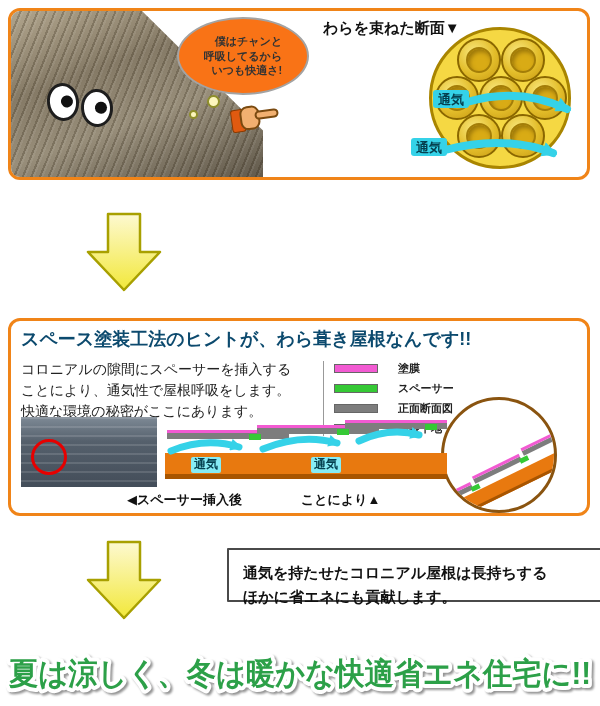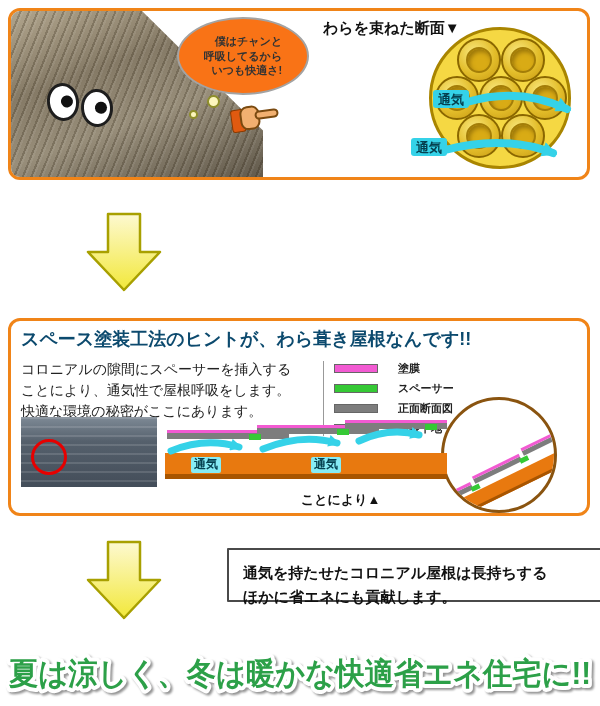--- a/index.html
+++ b/index.html
@@ -210,20 +210,21 @@
           </marker>
         </defs>
         <path d="M 6 34 Q 40 20 74 30" fill="none" stroke="#35d2e8" stroke-width="7" stroke-linecap="round" marker-end="url(#m2)"></path>
         <path d="M 98 32 Q 136 16 172 26" fill="none" stroke="#35d2e8" stroke-width="7" stroke-linecap="round" marker-end="url(#m2)"></path>
         <path d="M 194 24 Q 224 10 254 18" fill="none" stroke="#35d2e8" stroke-width="7" stroke-linecap="round" marker-end="url(#m2)"></path>
       </svg>
       <span class="dair" style="left:26px;top:40px;">通気</span>
       <span class="dair" style="left:146px;top:40px;">通気</span>
     </div>
 
+    <div class="abs cap3" style="left:116px;top:170px;">◀スペーサー挿入後</div>
     <div class="abs cap3" style="left:290px;top:170px;">ことにより▲</div>
   </div>
 
   <svg class="abs downarrow2" width="76" height="80" viewBox="0 0 76 80">
     <defs>
       <linearGradient id="ag2" x1="0" y1="0" x2="0" y2="1">
         <stop offset="0" stop-color="#fdf9d0"></stop>
           <stop offset="1" stop-color="#f2e83a"></stop>
       </linearGradient>
     </defs>

